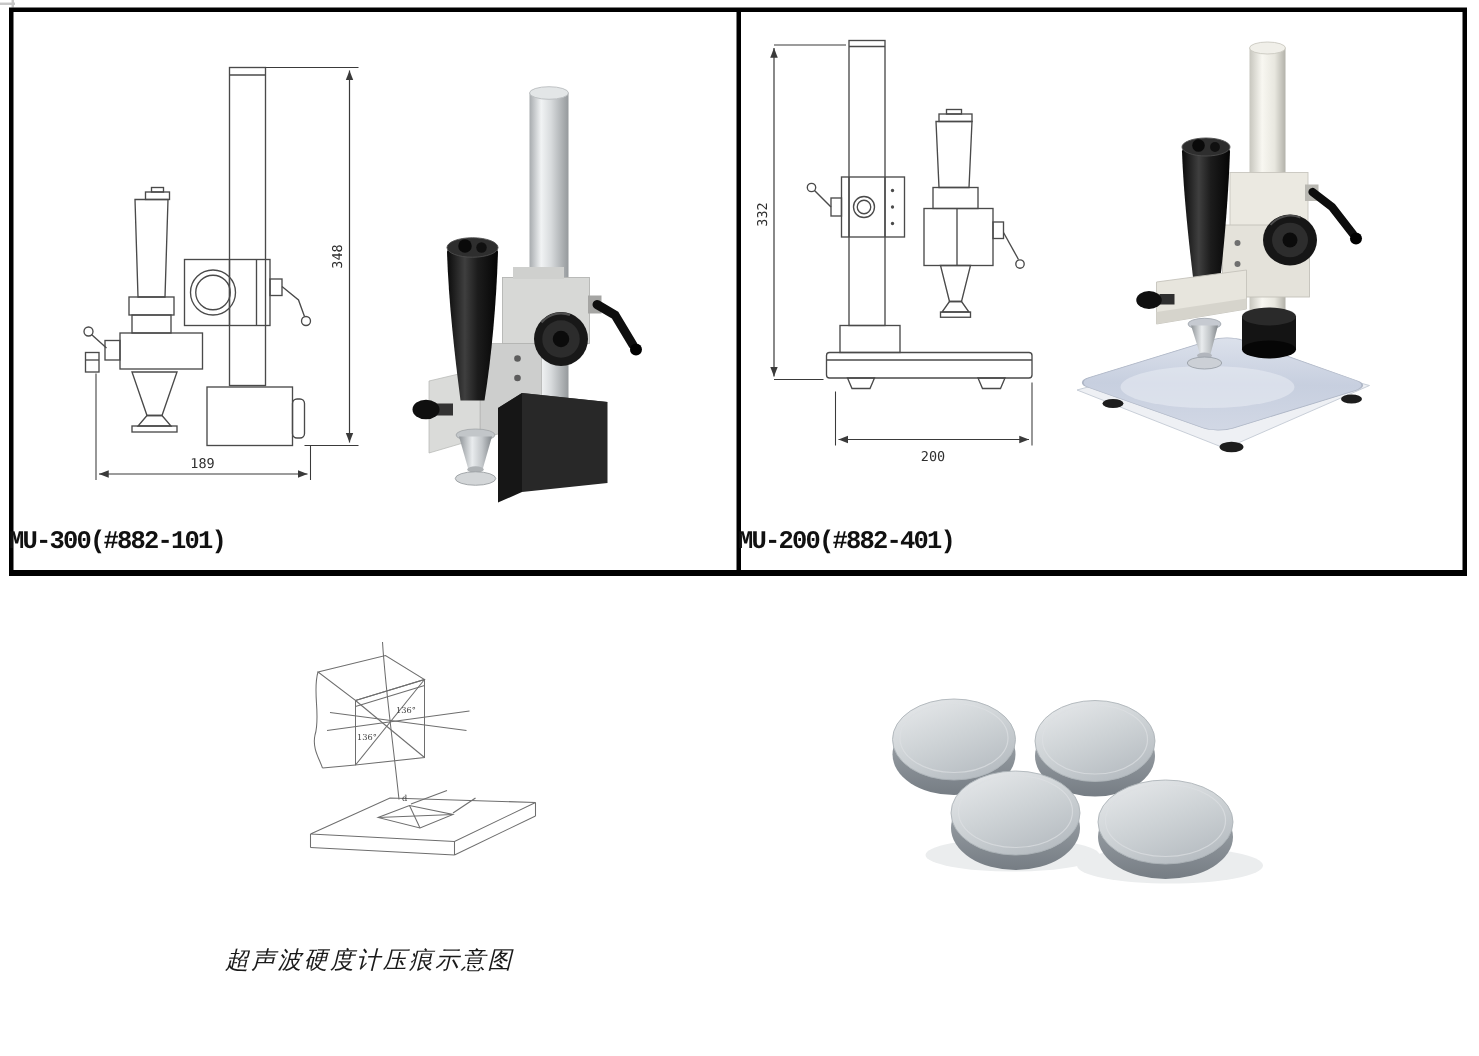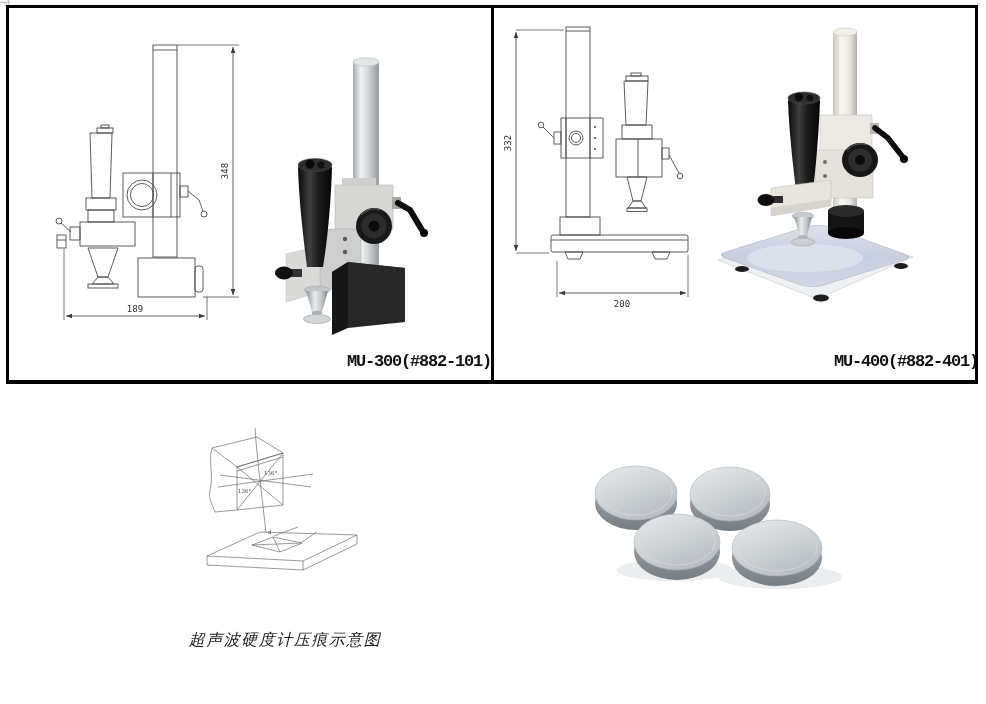--- a/index.html
+++ b/index.html
@@ -10,28 +10,28 @@
   
   .panel-table{
     position:absolute; left:6px; top:5px; width:966px; height:372px;
     border:3px solid #000; border-bottom-width:4px; background:#fff;
   }
   .panel-divider{
     position:absolute; left:482px; top:0; bottom:0; width:3px; background:#000;
   }
   .panel-caption{
     position:absolute; top:350px; height:24px; line-height:24px;
-    text-align:right;
+    text-align:left;
     font-family:"Liberation Mono","DejaVu Sans Mono",monospace;
     font-weight:700; font-size:17px; letter-spacing:-1.2px; color:#111;
   }
   #cap-mu300{ left:6px;  width:485px; }
   #cap-mu400{ left:492px; width:486px; }
   .fig-caption{
-    position:absolute; top:629px; height:22px; line-height:22px; text-align:center;
+    position:absolute; top:629px; height:22px; line-height:22px; 
     font-style:italic; font-family:"DejaVu Serif", serif;
     font-size:16px; letter-spacing:1.5px; color:#1a1a1a;
   }
   #cap-schem{ left:150px; width:270px; }
   #cap-blocks{ left:590px; width:260px; }
   svg{ position:absolute; display:block; }
   
   .la line,.la path,.la rect,.la circle,.la polygon{ fill:none; stroke:#4a4a4a; stroke-width:0.9; }
   .la .ext{ stroke:#3a3a3a; stroke-width:0.7; }
   .la .dim{ stroke:#3a3a3a; stroke-width:0.8; }
@@ -309,21 +309,21 @@
     </g>
     <g>
       <ellipse cx="148" cy="196" rx="11" ry="3.8" fill="#c6cad1" stroke="#9aa0a8" stroke-width="0.5"></ellipse>
       <polygon points="139,197 157,197 152,216 145,216" fill="url(#gCone)"></polygon>
       <ellipse cx="148" cy="217" rx="5" ry="2" fill="#b2b6bd"></ellipse>
       <ellipse cx="148" cy="222" rx="11.5" ry="4" fill="#ccd0d6" stroke="#9aa0a8" stroke-width="0.6"></ellipse>
     </g>
   </svg>
 
   <div class="panel-caption" id="cap-mu300">MU-300(#882-101)</div>
-  <div class="panel-caption" id="cap-mu400">MU-400(#882-401)</div>
+  <div class="panel-caption" id="cap-mu400">MU-200(#882-401)</div>
 
   <svg class="sk" width="215" height="200" viewBox="0 0 215 200" style="left:178px;top:415px">
     <g>
       <path d="M34,33 L79,22 L105,38 L59,52 Z"></path>
       <path d="M34,33 C30,46 36,62 32,75 C30,84 35,91 37,97"></path>
       <line x1="37" y1="97" x2="59" y2="95"></line>
       <path d="M59,52 L105,38 L105,90 L59,95 Z"></path>
       <line x1="59" y1="56" x2="105" y2="42"></line>
       <line x1="59" y1="52" x2="105" y2="90"></line>
       <line x1="105" y1="38" x2="59" y2="95"></line>

